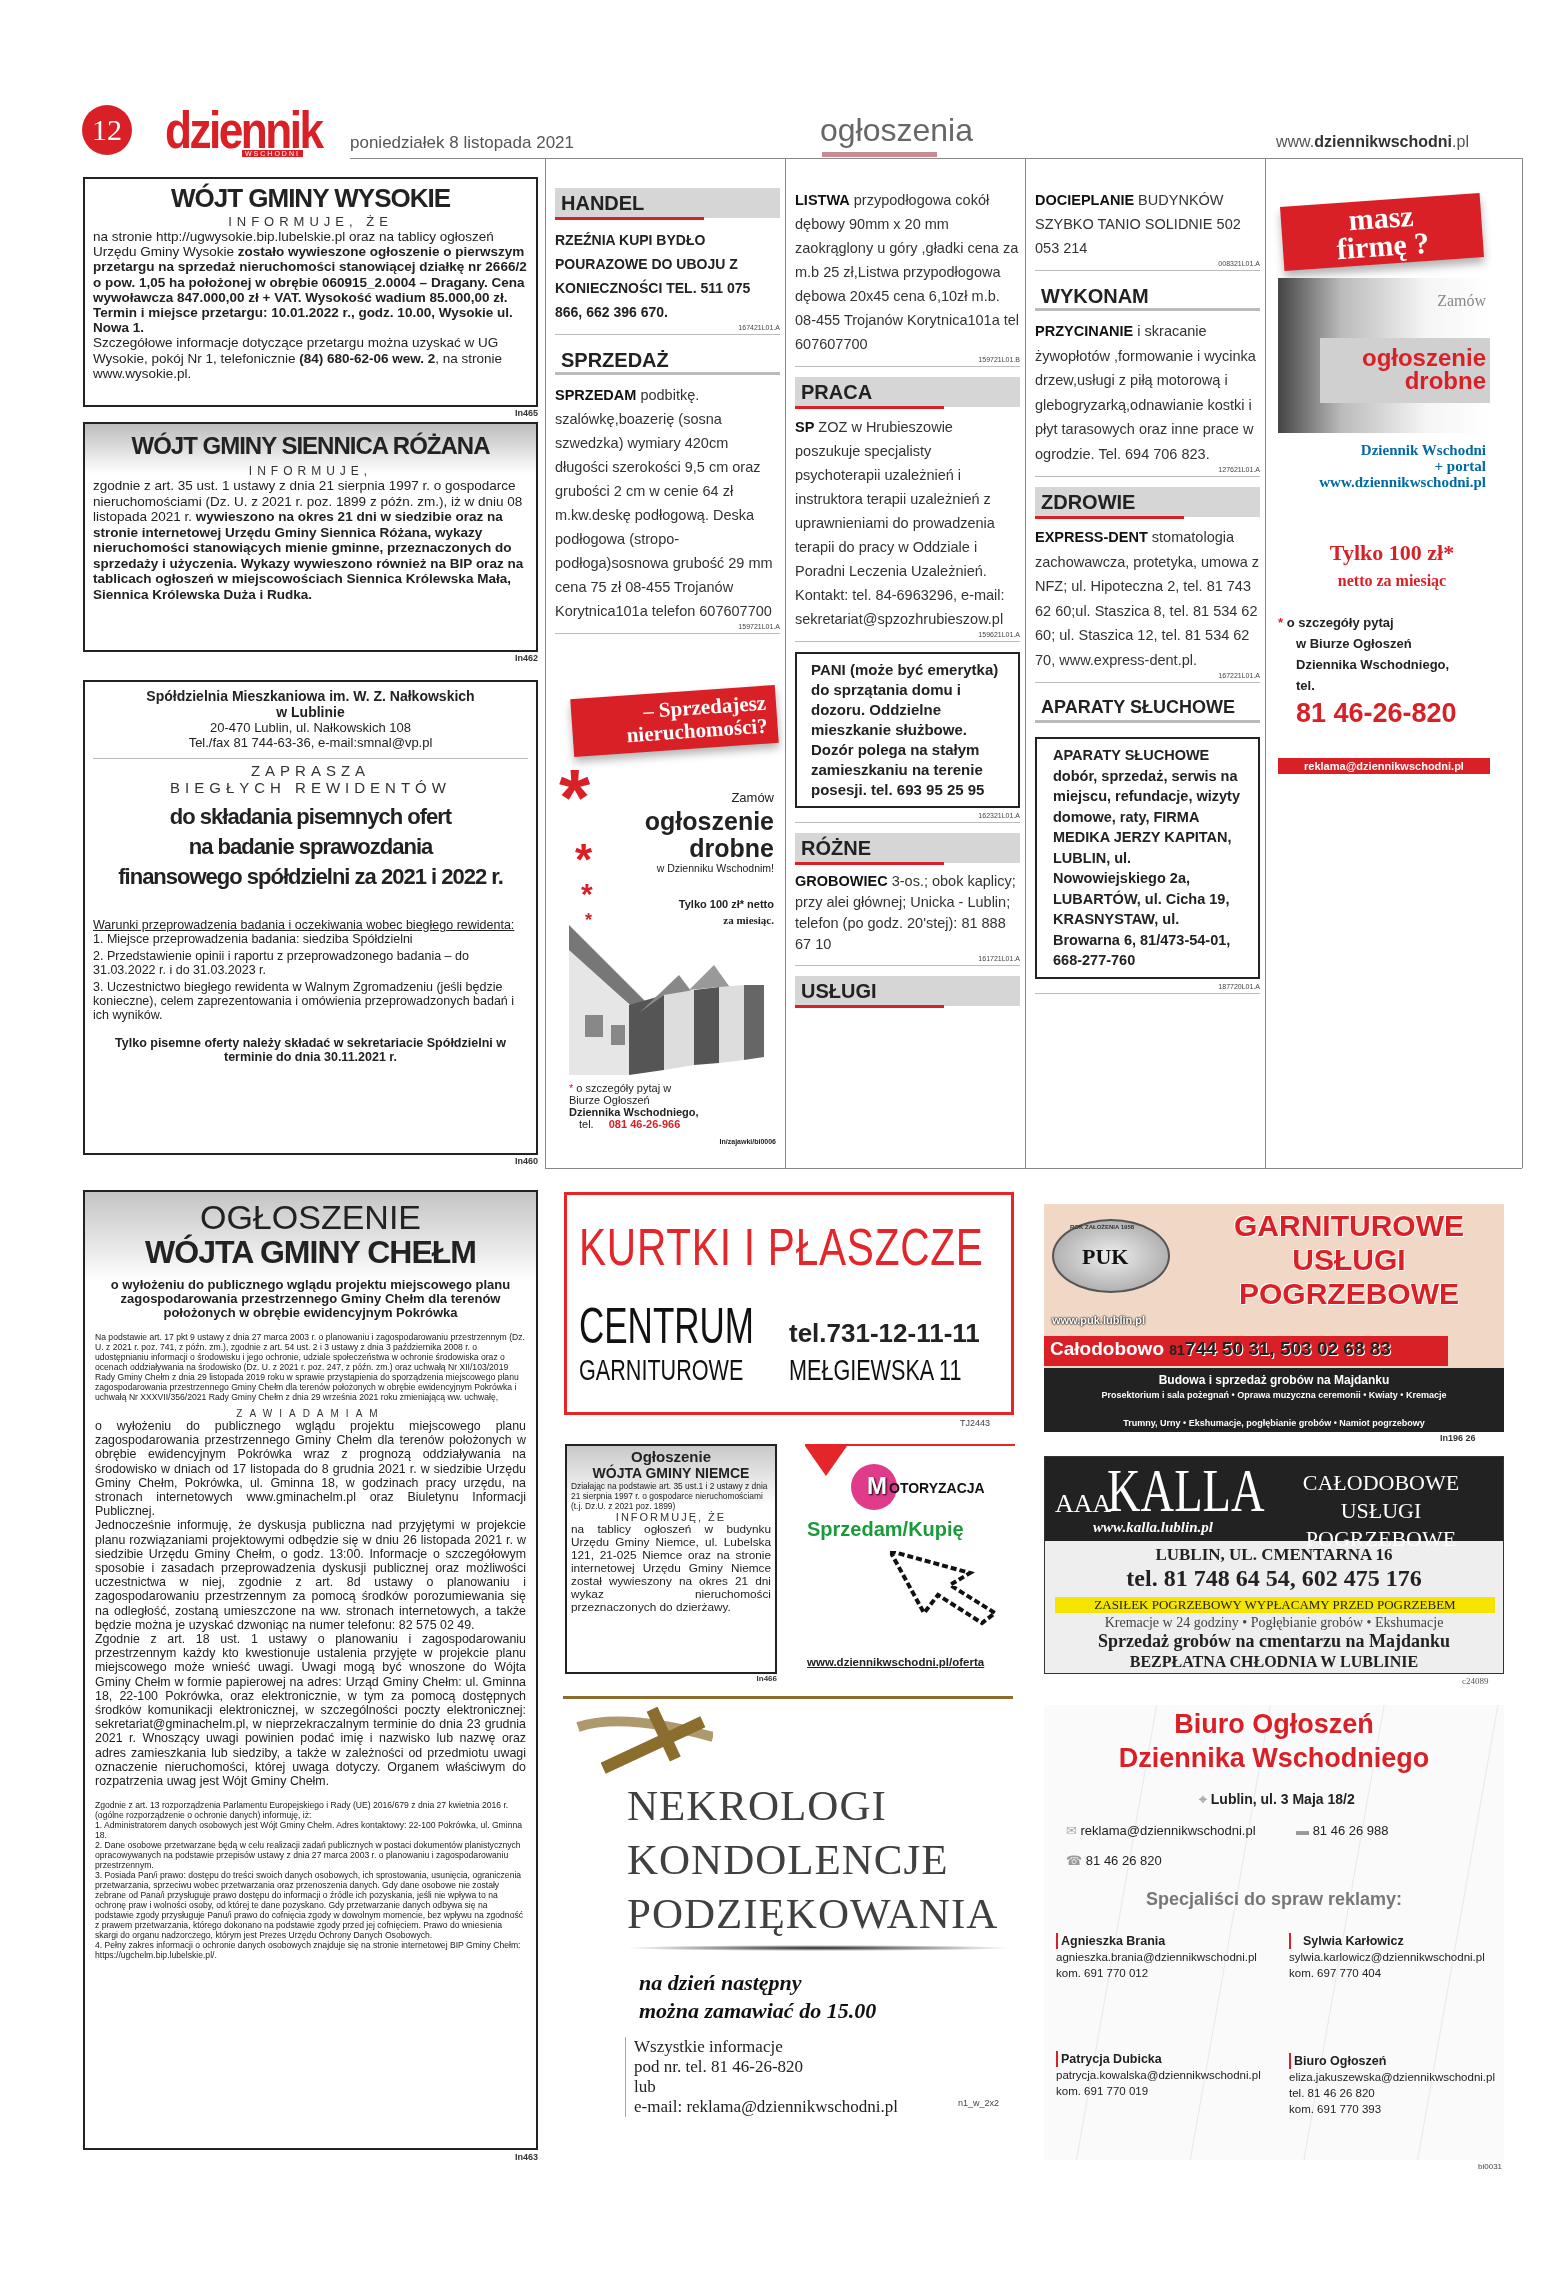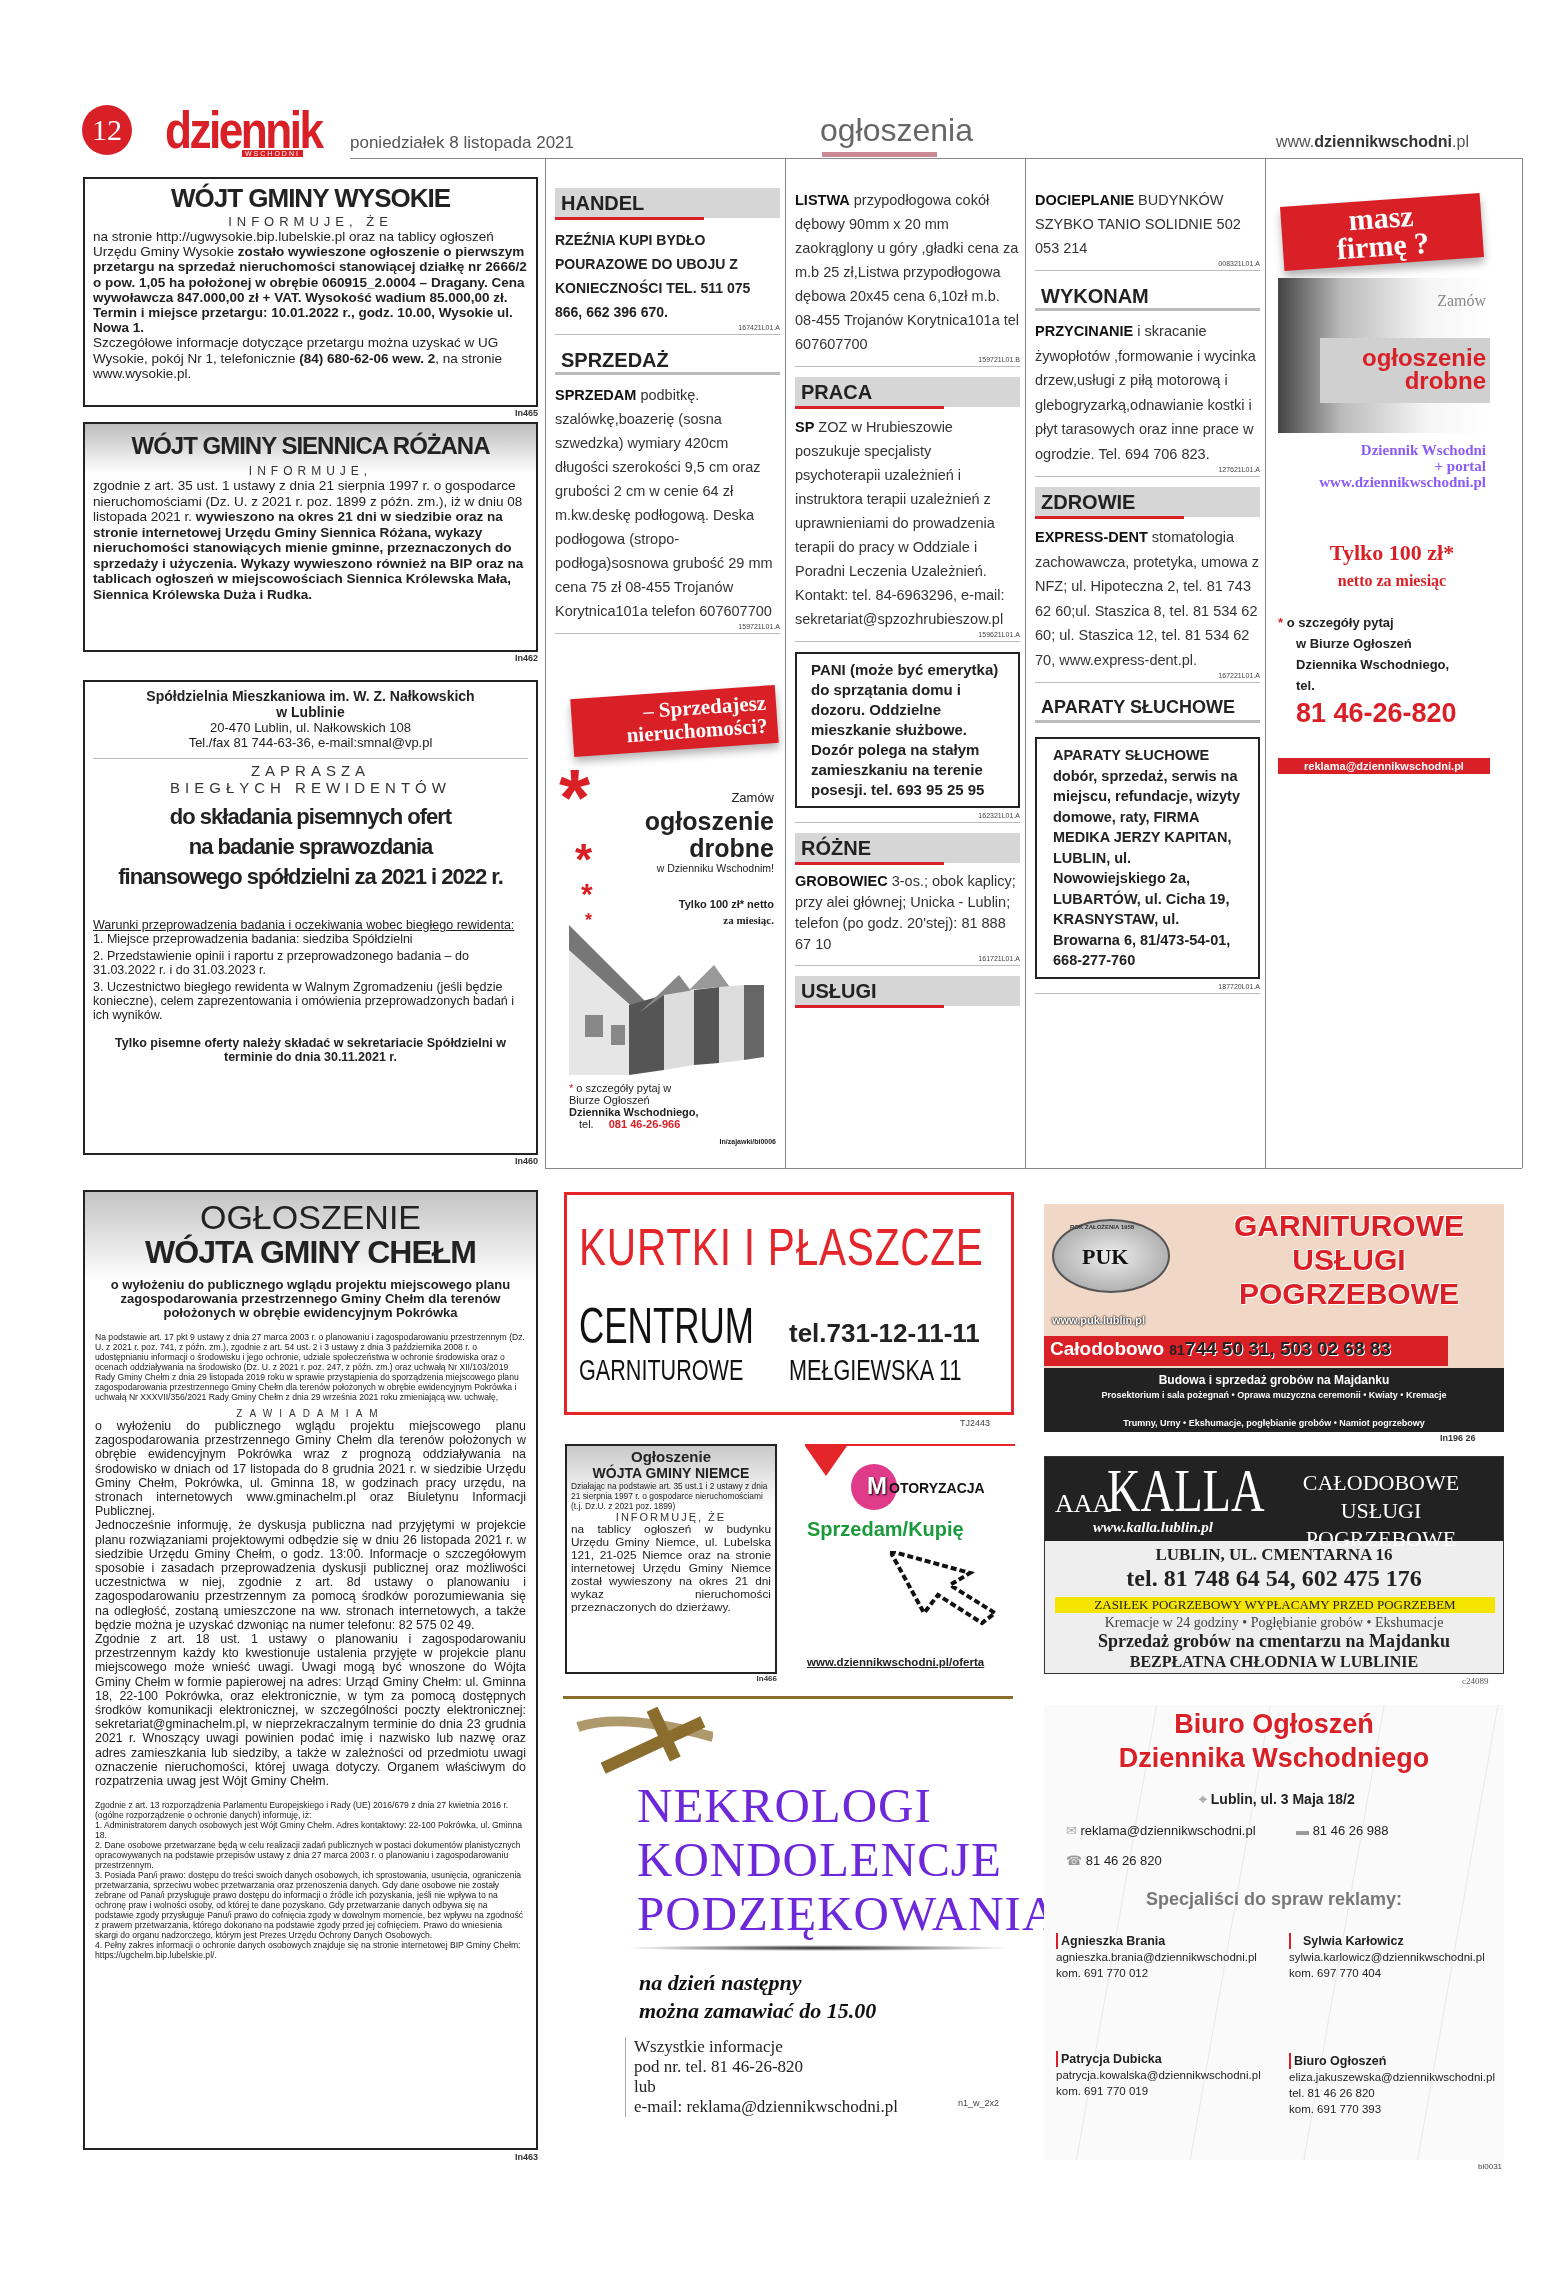--- a/index.html
+++ b/index.html
@@ -159,21 +159,21 @@
 <div class="abs" style="left:1270px;top:180px;width:250px;height:920px">
   <div class="abs" style="left:12px;top:20px;width:200px;background:#d92027;color:#fff;font-family:'Liberation Serif',serif;font-weight:bold;font-size:30px;line-height:28px;text-align:center;padding:4px 6px;transform:rotate(-4deg);box-shadow:0 6px 8px rgba(0,0,0,.3)">
       <div>masz</div>
       <div>firmę ?</div>
     </div>
   <div class="abs" style="left:8px;top:98px;width:212px;height:155px;background:linear-gradient(90deg,#444 0%,#bbb 30%,#f5f5f5 70%,#fff 100%)"></div>
   <div class="abs" style="left:50px;top:158px;width:170px;height:65px;background:#d0d0d0"></div>
   <div class="abs" style="right:34px;top:112px;font-family:'Liberation Serif',serif;font-size:16px;color:#888">Zamów</div>
   <div class="abs red" style="right:34px;top:166px;font-size:24px;font-weight:bold;line-height:24px;text-align:right">ogłoszenie</div>
   <div class="abs red" style="right:34px;top:189px;font-size:24px;font-weight:bold;line-height:24px">drobne</div>
-  <div class="abs" style="right:34px;top:262px;font-family:'Liberation Serif',serif;font-weight:bold;color:#8b5cf6;font-size:15px;text-align:right;line-height:16px">
+  <div class="abs" style="right:34px;top:262px;font-family:'Liberation Serif',serif;font-weight:bold;color:#0369a1;font-size:15px;text-align:right;line-height:16px">
     <div>Dziennik Wschodni</div>
       <div>+ portal</div>
       <div>www.dziennikwschodni.pl</div>
   </div>
   <div class="abs red" style="left:22px;top:360px;width:200px;text-align:center;font-family:'Liberation Serif',serif;font-weight:bold;font-size:22px">Tylko 100 zł*</div>
   <div class="abs red" style="left:22px;top:392px;width:200px;text-align:center;font-family:'Liberation Serif',serif;font-weight:bold;font-size:16px">netto za miesiąc</div>
   <div class="abs" style="left:8px;top:432px;font-size:13px;font-weight:bold;line-height:21px">
     <div><span class="red">* </span> <span>o szczegóły pytaj</span></div>
     <div style="margin-left:18px">w Biurze Ogłoszeń</div>
     <div style="margin-left:18px">Dziennika Wschodniego,</div>
@@ -229,21 +229,21 @@
   </svg>
   <div class="abs" style="left:2px;top:210px;font-size:11.5px;font-weight:bold;text-decoration:underline;color:#222">www.dziennikwschodni.pl/oferta</div>
 </div>
 
 <div class="abs" style="left:563px;top:1696px;width:450px;height:400px;border-top:3px solid #8b6d2e">
   <svg class="abs" style="left:10px;top:8px" width="140" height="70" viewBox="0 0 140 70">
     <path d="M5,20 Q50,5 140,30" stroke="#8b6d2e" stroke-width="10" fill="none" opacity=".7"></path>
     <rect x="25" y="32" width="110" height="12" fill="#8b6d2e" transform="rotate(-25 80 38)"></rect>
     <rect x="85" y="0" width="12" height="55" fill="#8b6d2e" transform="rotate(-25 90 28)"></rect>
   </svg>
-  <div class="abs" style="left:74px;top:80px;font-family:'Liberation Serif',serif;font-size:49px;color:#6d28d9;line-height:54px;letter-spacing:1px">
+  <div class="abs" style="left:64px;top:80px;font-family:'Liberation Serif',serif;font-size:43px;color:#404040;line-height:54px;letter-spacing:1px">
     <div>NEKROLOGI</div>
     <div>KONDOLENCJE</div>
     <div>PODZIĘKOWANIA</div>
   </div>
   <div class="abs" style="left:60px;top:246px;width:390px;height:6px;background:radial-gradient(ellipse,#222,#fff 70%)"></div>
   <div class="abs" style="left:76px;top:270px;font-family:'Liberation Serif',serif;font-style:italic;font-weight:bold;font-size:22px;line-height:28px;color:#111">
     <div>na dzień następny</div>
     <div>można zamawiać do 15.00</div>
   </div>
   <div class="abs" style="left:62px;top:338px;border-left:1px solid #aaa;padding-left:8px;font-family:'Liberation Serif',serif;font-size:17px;line-height:20px;color:#222">

